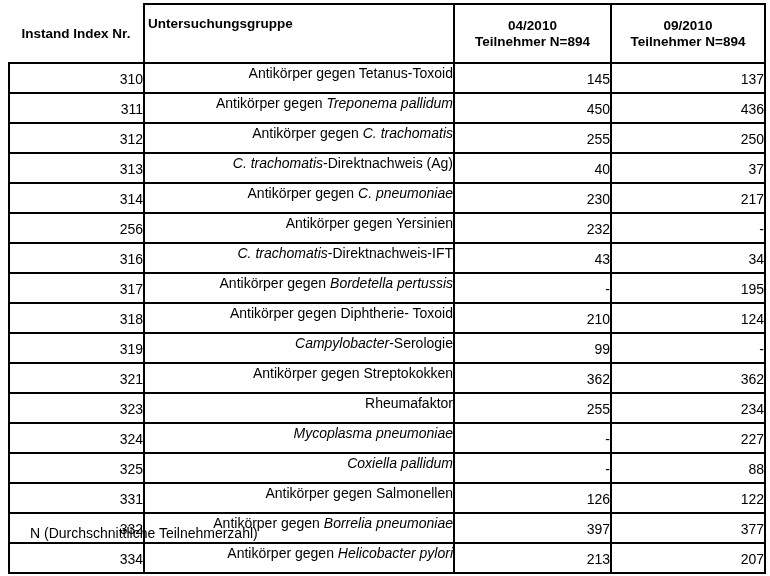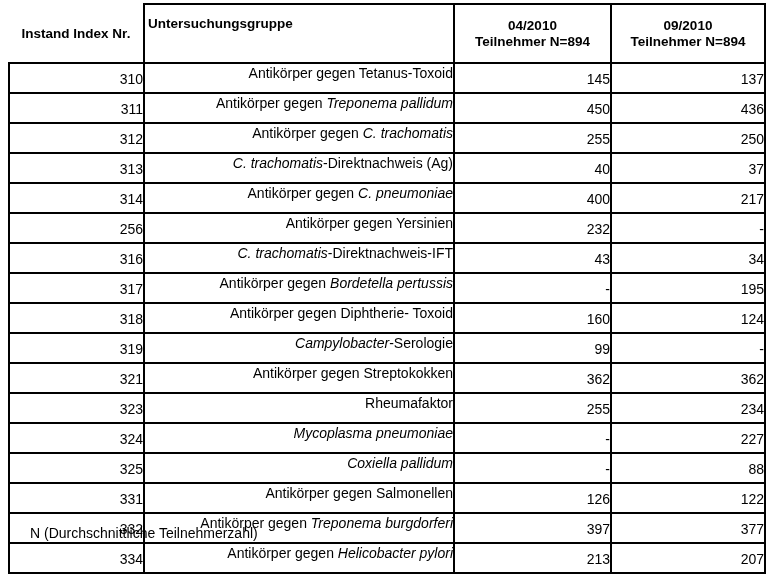--- a/index.html
+++ b/index.html
@@ -115,21 +115,21 @@
         </tr>
         <tr>
           <td class="num">313</td>
           <td class="group"><span class="it">C. trachomatis</span><span>-Direktnachweis (Ag)</span></td>
           <td class="num">40</td>
           <td class="num">37</td>
         </tr>
         <tr>
           <td class="num">314</td>
           <td class="group"><span>Antikörper gegen </span><span class="it">C. pneumoniae</span></td>
-          <td class="num">400</td>
+          <td class="num">230</td>
           <td class="num">217</td>
         </tr>
         <tr>
           <td class="num">256</td>
           <td class="group"><span>Antikörper gegen Yersinien</span></td>
           <td class="num">232</td>
           <td class="num">-</td>
         </tr>
         <tr>
           <td class="num">316</td>
@@ -139,21 +139,21 @@
         </tr>
         <tr>
           <td class="num">317</td>
           <td class="group"><span>Antikörper gegen </span><span class="it">Bordetella pertussis</span></td>
           <td class="num">-</td>
           <td class="num">195</td>
         </tr>
         <tr>
           <td class="num">318</td>
           <td class="group"><span>Antikörper gegen Diphtherie- Toxoid</span></td>
-          <td class="num">160</td>
+          <td class="num">210</td>
           <td class="num">124</td>
         </tr>
         <tr>
           <td class="num">319</td>
           <td class="group"><span class="it">Campylobacter</span><span>-Serologie</span></td>
           <td class="num">99</td>
           <td class="num">-</td>
         </tr>
         <tr>
           <td class="num">321</td>
@@ -180,21 +180,21 @@
           <td class="num">88</td>
         </tr>
         <tr>
           <td class="num">331</td>
           <td class="group"><span>Antikörper gegen Salmonellen</span></td>
           <td class="num">126</td>
           <td class="num">122</td>
         </tr>
         <tr>
           <td class="num">332</td>
-          <td class="group"><span>Antikörper gegen </span><span class="it">Treponema burgdorferi</span></td>
+          <td class="group"><span>Antikörper gegen </span><span class="it">Borrelia pneumoniae</span></td>
           <td class="num">397</td>
           <td class="num">377</td>
         </tr>
         <tr>
           <td class="num">334</td>
           <td class="group"><span>Antikörper gegen </span><span class="it">Helicobacter pylori</span></td>
           <td class="num">213</td>
           <td class="num">207</td>
         </tr>
       </tbody>

